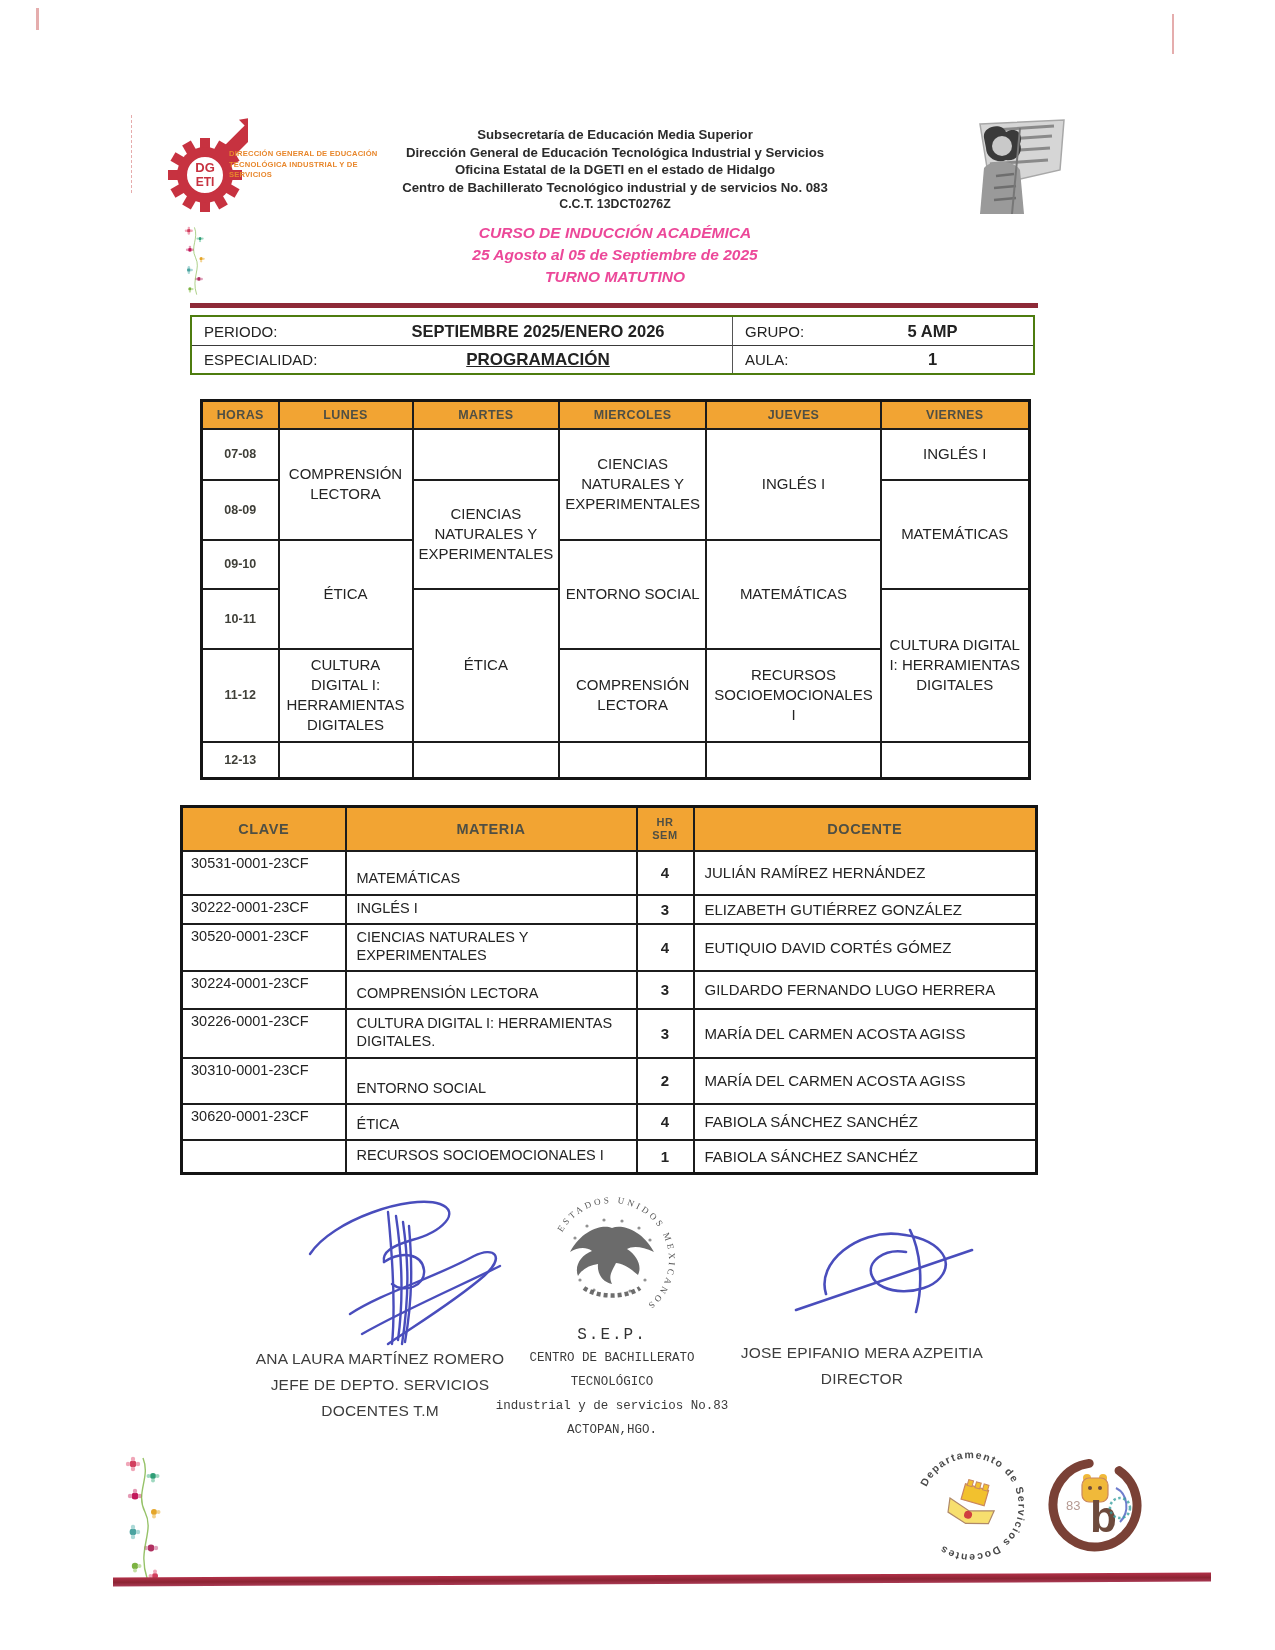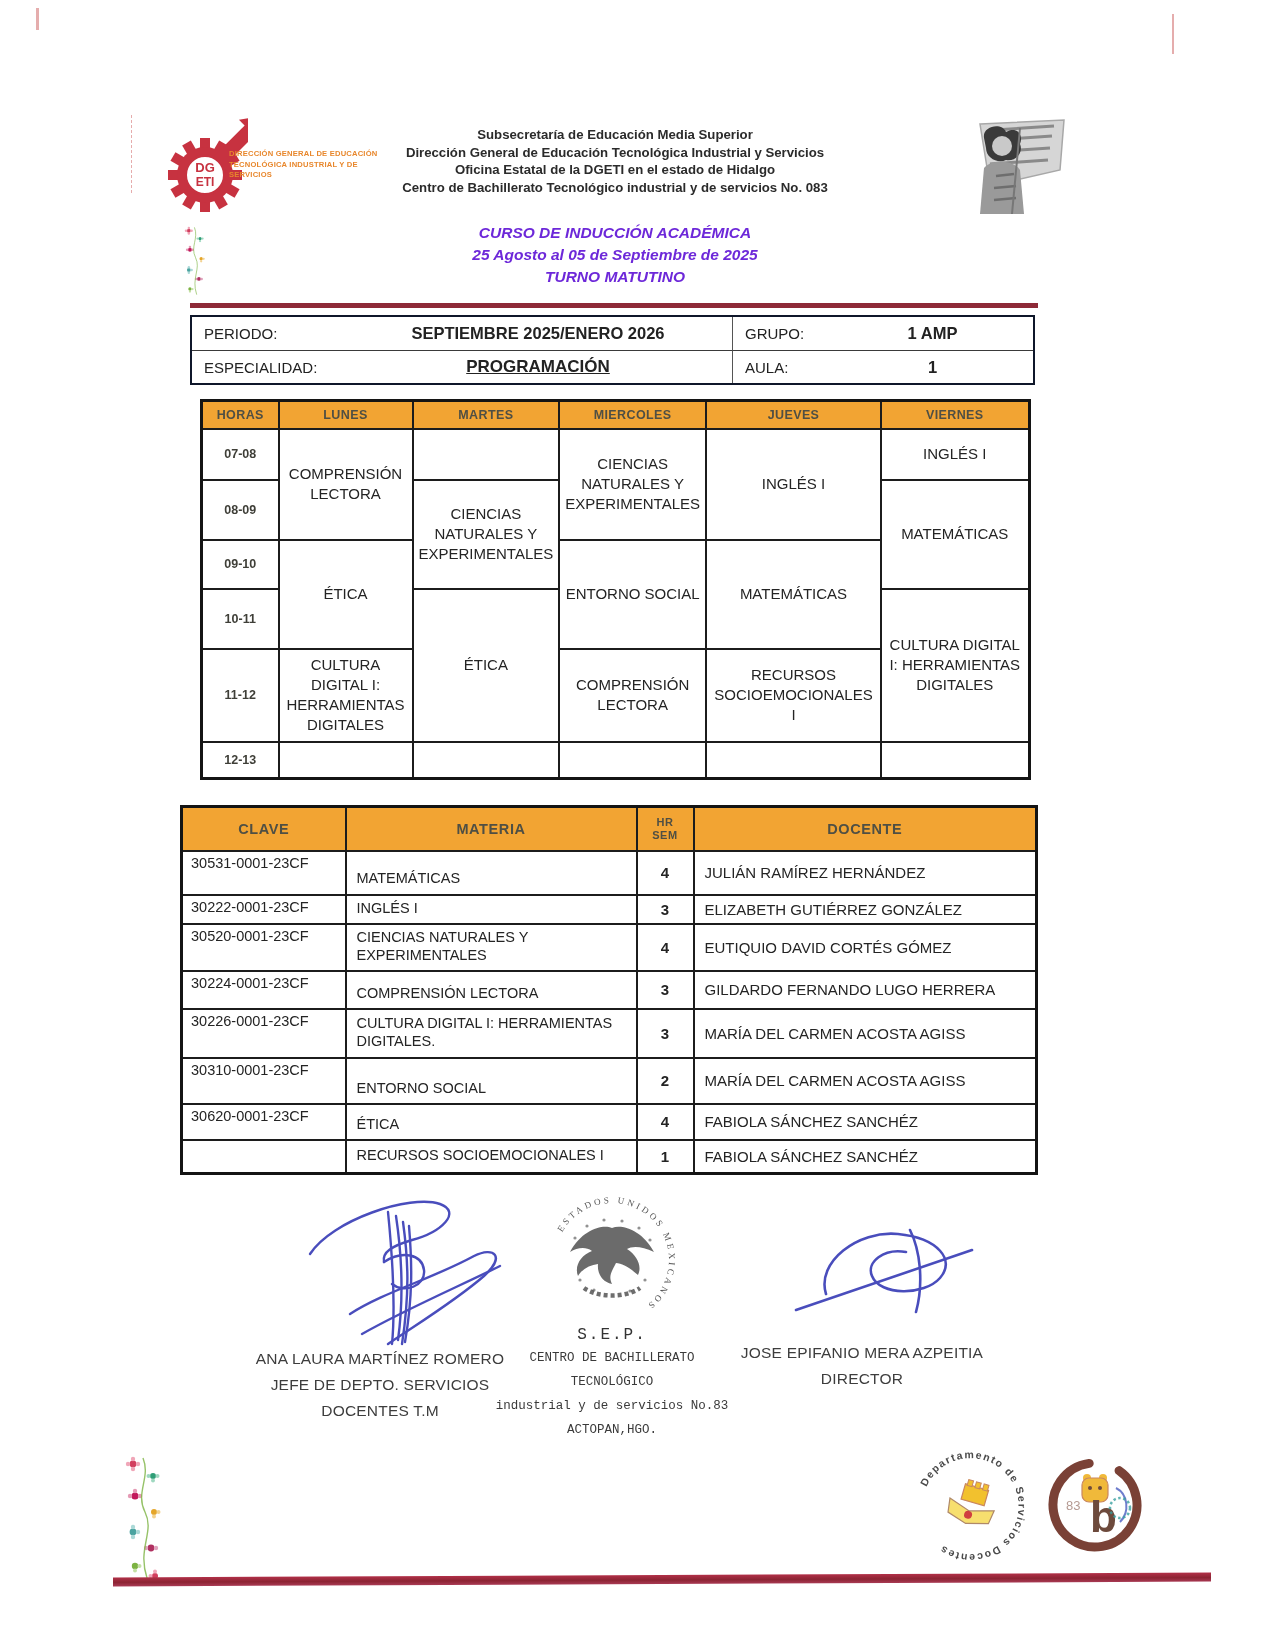--- a/index.html
+++ b/index.html
@@ -5,31 +5,31 @@
   html,body{margin:0;padding:0;background:#e9e9e9;}
   .page{position:relative;width:1275px;height:1650px;background:#ffffff;margin:0 auto;
         font-family:"Liberation Sans",sans-serif;color:#1c1c1c;overflow:hidden;}
   .abs{position:absolute;}
 
   
   .org-block{left:320px;top:126px;width:590px;text-align:center;}
   .org-line{font-size:13.2px;font-weight:bold;color:#2b2b2b;line-height:17.5px;}
   .org-line.cct{font-size:12.3px;}
   .title-block{left:320px;top:222px;width:590px;text-align:center;}
-  .title-line{font-size:15.5px;font-weight:bold;font-style:italic;color:#6d28d9;line-height:22px;}
+  .title-line{font-size:15.5px;font-weight:bold;font-style:italic;color:#ec4899;line-height:22px;}
   .logo-caption{left:229px;top:149px;width:160px;font-size:7.6px;font-weight:bold;
                 color:#e8872c;line-height:10.5px;letter-spacing:.2px;}
   .rule-top{left:190px;top:303px;width:848px;height:5px;background:#8e2a38;}
   .rule-bottom{left:113px;top:1575px;width:1098px;height:9px;
                background:linear-gradient(180deg,#b23048 0%,#8c2433 55%,#a93a54 100%);
                transform:rotate(-0.25deg);}
   .red-tick{background:#d06a6a;opacity:.55;}
 
   
-  .info-box{left:190px;top:315px;width:845px;height:70px;border:2px solid #0f172a;box-sizing:border-box;
+  .info-box{left:190px;top:315px;width:845px;height:60px;border:2px solid #4d7c0f;box-sizing:border-box;
             display:grid;grid-template-columns:152px 388px 100px 201px;grid-template-rows:1fr 1fr;}
   .info-cell{display:flex;align-items:center;font-size:15px;color:#222;padding-left:12px;box-sizing:border-box;}
   .info-cell.rb{border-top:1.5px solid #3a3a3a;}
   .info-cell.vd{border-left:1.5px solid #555;}
   .info-val{justify-content:center;padding-left:0;font-weight:bold;font-size:16.5px;}
   .info-val.big{font-size:17px;text-decoration:underline;}
 
   
   table.sched{left:200px;top:399px;position:absolute;border-collapse:collapse;table-layout:fixed;
               border:3px solid #141414;}
@@ -106,20 +106,21 @@
   <div class="abs logo-caption">
     <div>DIRECCIÓN GENERAL DE EDUCACIÓN</div>
     <div>TECNOLÓGICA INDUSTRIAL Y DE SERVICIOS</div>
   </div>
 
   <div class="abs org-block">
     <div class="org-line">Subsecretaría de Educación Media Superior</div>
     <div class="org-line">Dirección General de Educación Tecnológica Industrial y Servicios</div>
     <div class="org-line">Oficina Estatal de la DGETI en el estado de Hidalgo</div>
     <div class="org-line">Centro de Bachillerato Tecnológico industrial y de servicios No. 083</div>
+    <div class="org-line cct">C.C.T. 13DCT0276Z</div>
   </div>
 
   <div class="abs title-block">
     <div class="title-line">CURSO DE INDUCCIÓN ACADÉMICA</div>
     <div class="title-line">25 Agosto al 05 de Septiembre de 2025</div>
     <div class="title-line">TURNO MATUTINO</div>
   </div>
 
   <div class="abs" style="left:950px;top:118px;">
     <svg width="118" height="98" viewBox="0 0 118 98">
@@ -180,21 +181,21 @@
       </g>
     </svg>
   </div>
 
   <div class="abs rule-top"></div>
 
   <div class="abs info-box">
     <div class="info-cell">PERIODO:</div>
     <div class="info-cell info-val">SEPTIEMBRE 2025/ENERO 2026</div>
     <div class="info-cell vd">GRUPO:</div>
-    <div class="info-cell info-val">1 AMP</div>
+    <div class="info-cell info-val">5 AMP</div>
     <div class="info-cell rb">ESPECIALIDAD:</div>
     <div class="info-cell info-val big rb">PROGRAMACIÓN</div>
     <div class="info-cell vd rb">AULA:</div>
     <div class="info-cell info-val rb">1</div>
   </div>
 
   <table class="sched">
     <colgroup>
       <col style="width:77px">
         <col style="width:134px">

